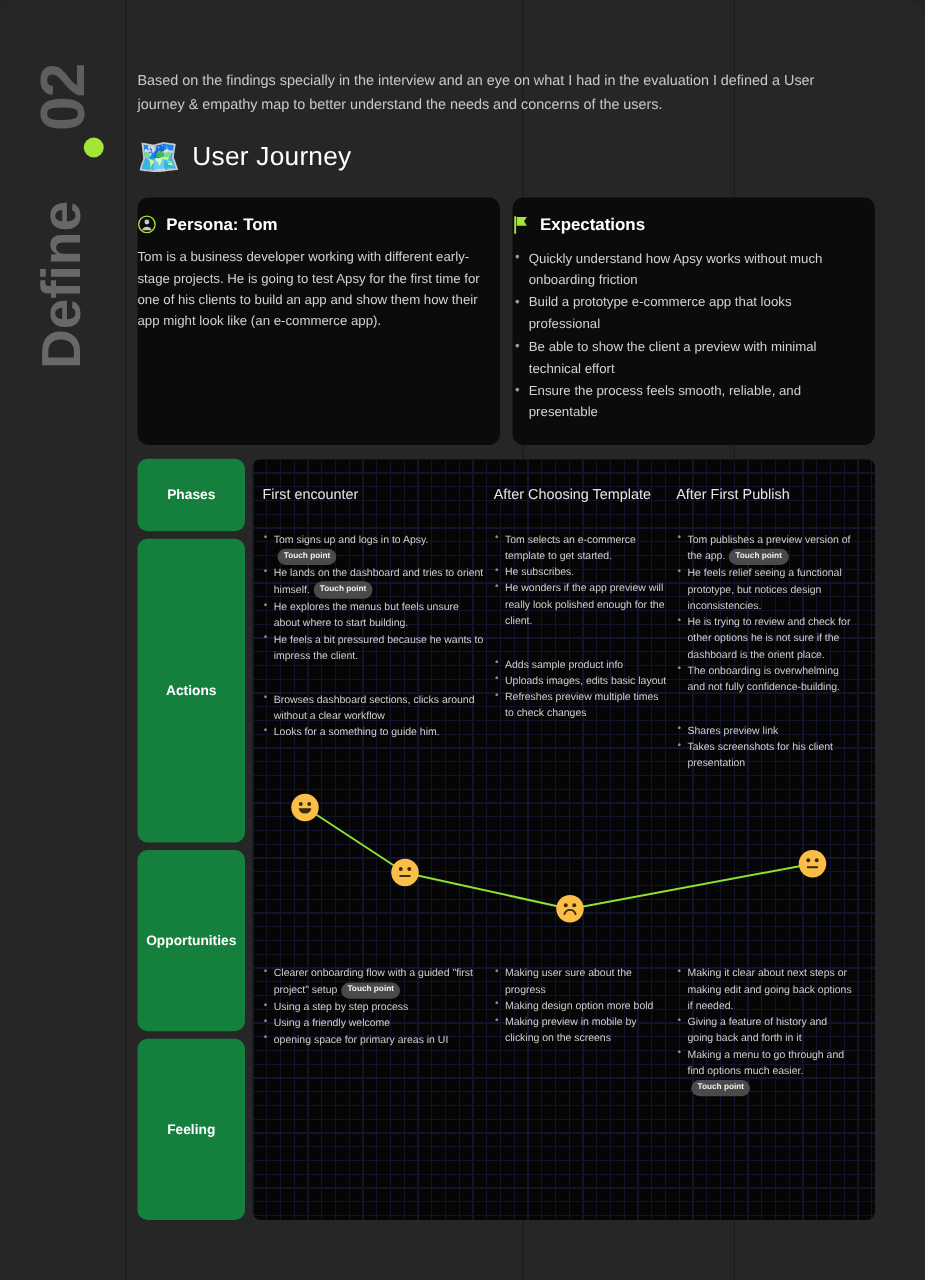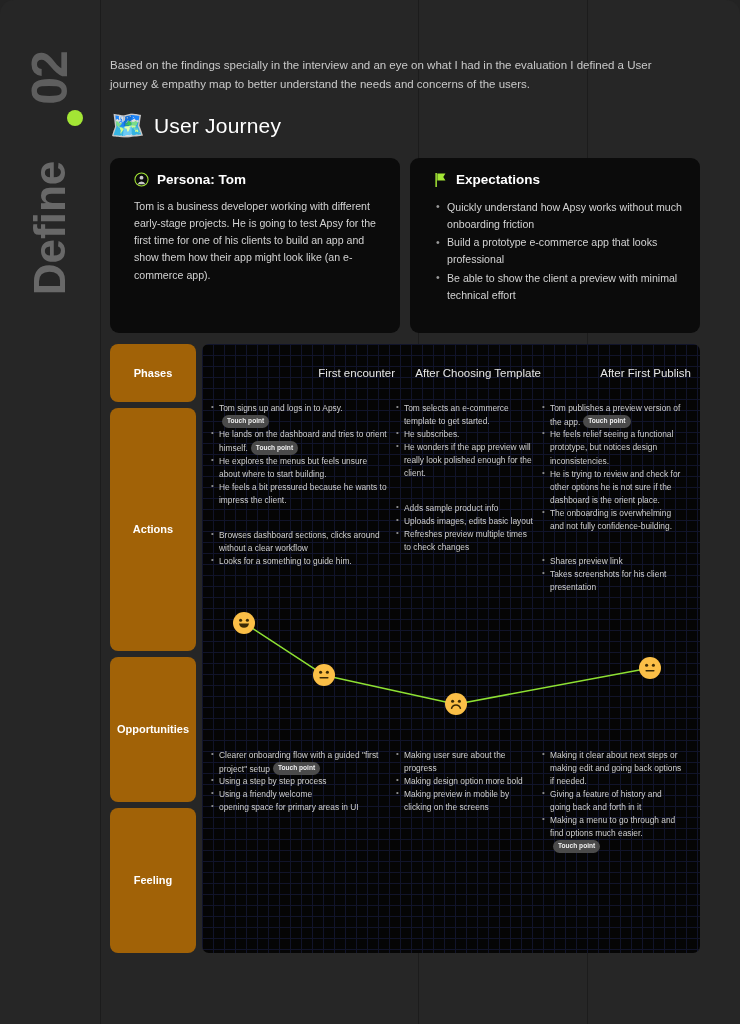--- a/index.html
+++ b/index.html
@@ -109,21 +109,21 @@
 
   
   .cards {
     display: flex;
     gap: 10px;
     margin-top: 18px;
   }
   .card {
     background: #0b0b0b;
     border-radius: 9px;
-    padding: 14px 16px 16px 24px;
+    padding: 14px 16px 16px 0;
     min-height: 175px;
   }
   .card.persona { width: 290px; }
   .card.expect  { width: 290px; }
 
   .card-head {
     display: flex;
     align-items: center;
     gap: 8px;
     margin-bottom: 11px;
@@ -163,21 +163,21 @@
     gap: 6px;
     margin-top: 11px;
   }
   .rowlabels {
     width: 86px;
     display: flex;
     flex-direction: column;
     gap: 6px;
   }
   .rowlabel {
-    background: #a16207;
+    background: #15803d;
     border-radius: 8px;
     color: #fff;
     font-size: 11px;
     font-weight: bold;
     display: flex;
     align-items: center;
     justify-content: center;
     text-align: center;
     padding: 2px;
   }
@@ -195,21 +195,20 @@
     border-radius: 7px;
     position: relative;
     padding: 0;
   }
 
   .cols-head {
     display: flex;
     height: 58px;
     align-items: center;
     padding: 0 0 0 8px;
-    text-align: right;
   }
   .cols-head .col {
     font-size: 11.5px;
     color: #e6e6e6;
   }
 
   .col-a { width: 185px; }
   .col-b { width: 146px; }
   .col-c { width: 150px; }
 
@@ -320,20 +319,21 @@
               <rect x="1.6" y="1" width="1.7" height="16" fill="#a3e635"></rect>
               <path d="M3.8 1.6h9.3l-2.5 4 2.5 4H3.8z" fill="#a3e635"></path>
             </svg>
           </span>
           <span class="title">Expectations</span>
         </div>
         <ul id="expect-list">
             <li>Quickly understand how Apsy works without much onboarding friction</li>
             <li>Build a prototype e-commerce app that looks professional</li>
             <li>Be able to show the client a preview with minimal technical effort</li>
+            <li>Ensure the process feels smooth, reliable, and presentable</li>
           </ul>
       </div>
 
     </div>
 
     <div class="board">
 
       <div class="rowlabels">
         <div class="rowlabel h-phases">Phases</div>
         <div class="rowlabel h-actions">Actions</div>

